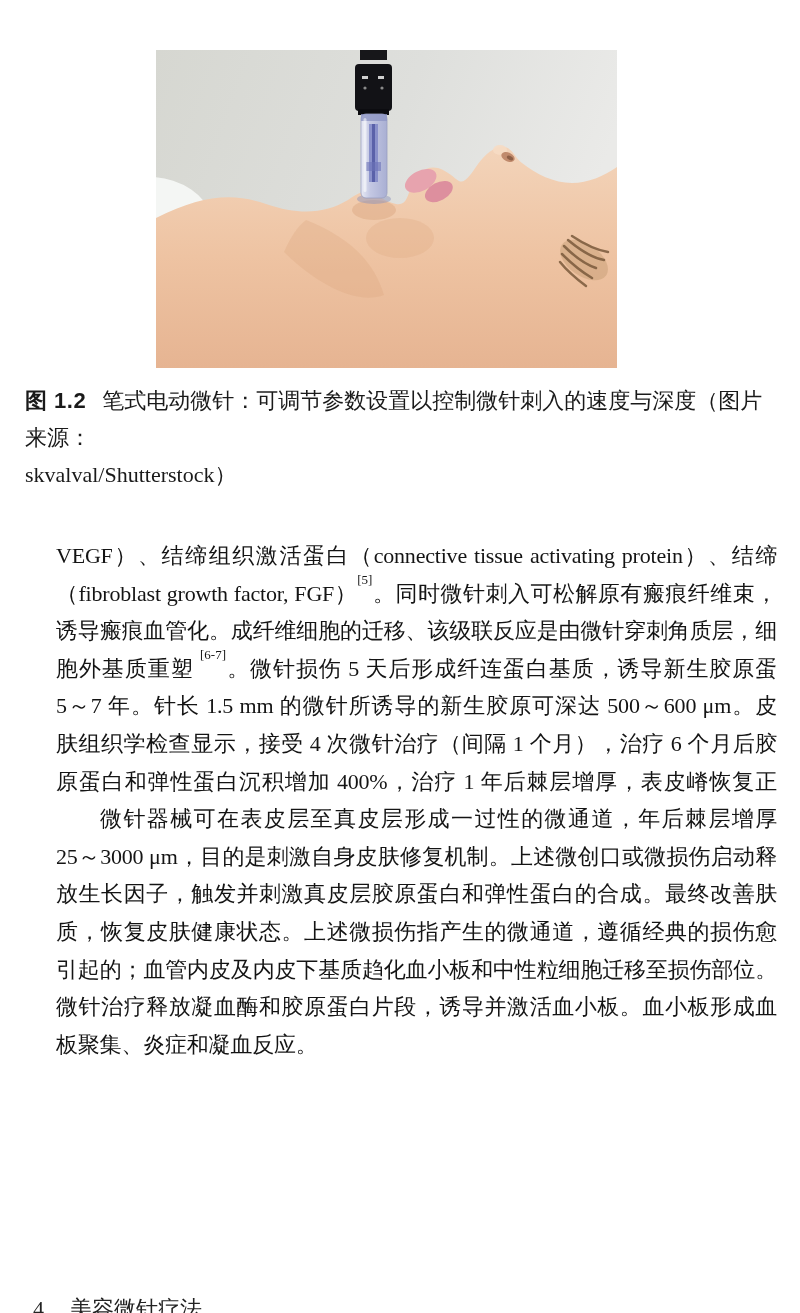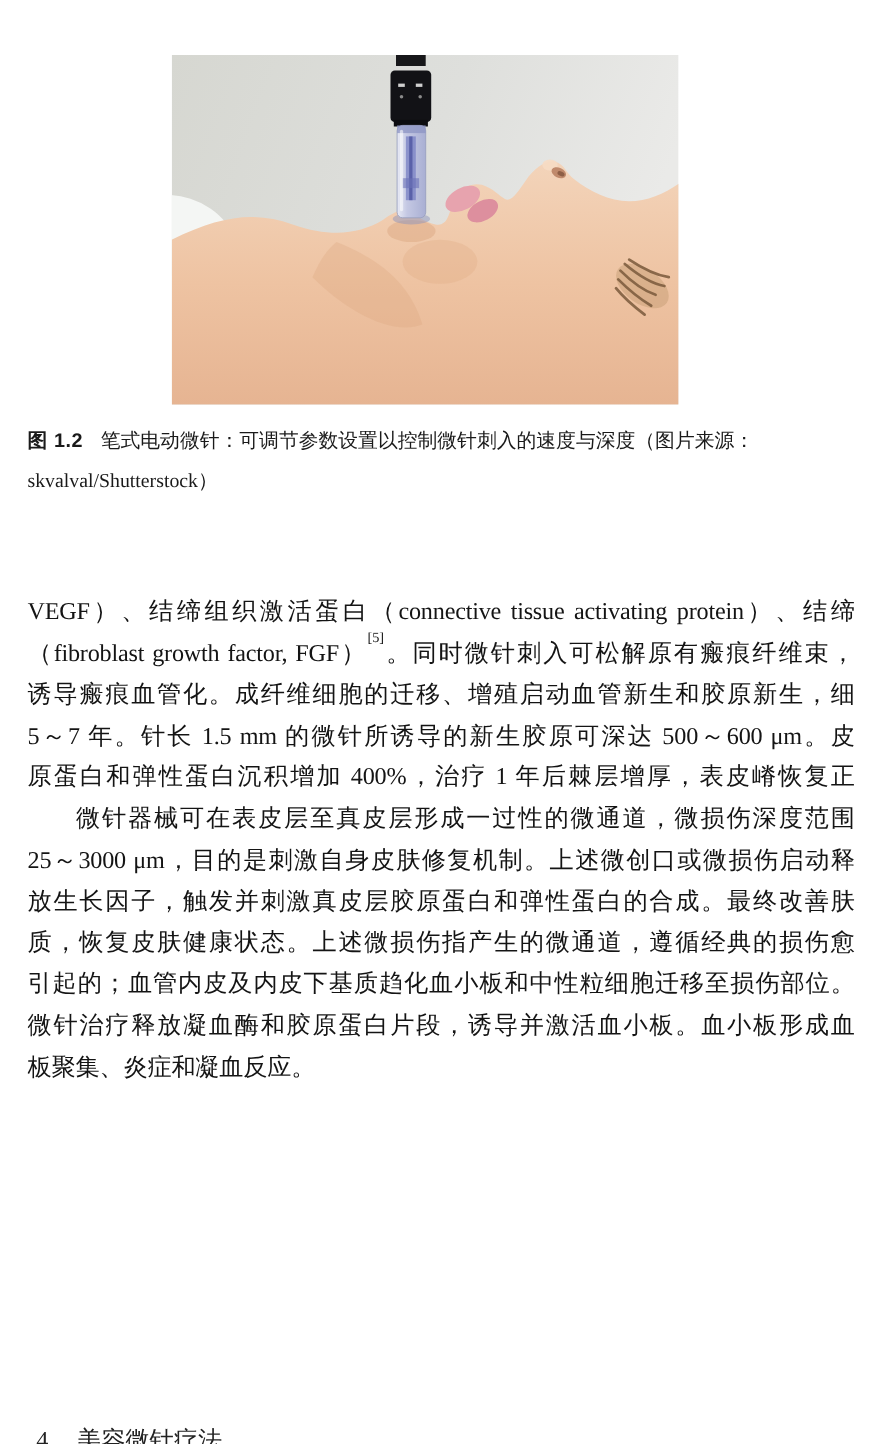--- a/index.html
+++ b/index.html
@@ -7,31 +7,31 @@
     width:800px;height:1313px;overflow:hidden;background:#ffffff;
     font-family:"Liberation Serif","DejaVu Serif",serif;color:#141414;
   }
   .page{position:relative;width:800px;height:1313px;background:#fff}
 
   
   .photo{position:absolute;left:156px;top:50px;width:461px;height:318px;overflow:hidden}
   .photo svg{display:block}
 
   
-  .caption{position:absolute;left:25px;top:382px;width:754px;font-size:18px;line-height:37px;color:#1a1a1a}
+  .caption{position:absolute;left:25px;top:382px;width:754px;font-size:22px;line-height:37px;color:#1a1a1a}
   .cap-label{
     font-family:"Liberation Sans","DejaVu Sans",sans-serif;
     font-weight:700;margin-right:16px;letter-spacing:0.5px;
   }
 
   
   .body-text{position:absolute;left:25px;top:537px;width:752px;font-size:22px;letter-spacing:-0.2px}
   .tline{
     height:37.6px;line-height:37.6px;overflow:hidden;
-    text-align:justify;text-align-last:justify;text-justify:inter-character;
+    text-align:justify;text-align-last:justify;text-justify:inter-character;margin-left:31px;
   }
   .tline.last{text-align:left;text-align-last:left}
   .tline.indent{text-indent:44px}
   .tline sup{font-size:13px;line-height:0;position:relative;top:-8px;letter-spacing:0}
 
   
   .footer{position:absolute;left:33px;top:1297px;font-size:22px;line-height:24px;color:#222;white-space:nowrap}
   .footer .pagenum{margin-right:26px;font-family:"Liberation Serif","DejaVu Serif",serif}
 </style>
 </head>
@@ -129,24 +129,26 @@
   </div>
 
   <div class="caption">
     <div class="cap-line"><span class="cap-label">图 1.2</span><span>笔式电动微针：可调节参数设置以控制微针刺入的速度与深度（图片来源：</span></div>
     <div class="cap-line">skvalval/Shutterstock）</div>
   </div>
 
   <div class="body-text">
       <div class="tline">VEGF）、结缔组织激活蛋白（connective tissue activating protein）、结缔</div>
       <div class="tline">（fibroblast growth factor, FGF）<sup>[5]</sup>。同时微针刺入可松解原有瘢痕纤维束，</div>
-      <div class="tline">诱导瘢痕血管化。成纤维细胞的迁移、增殖启动血管新生和胶原新生，细</div>
+      <div class="tline">诱导瘢痕血管化。成纤维细胞的迁移、该级联反应是由微针穿刺角质层，细</div>
+      <div class="tline">胞外基质重塑 <sup>[6-7]</sup>。微针损伤 5 天后形成纤连蛋白基质，诱导新生胶原蛋</div>
       <div class="tline">5～7 年。针长 1.5 mm 的微针所诱导的新生胶原可深达 500～600 μm。皮</div>
+      <div class="tline">肤组织学检查显示，接受 4 次微针治疗（间隔 1 个月），治疗 6 个月后胶</div>
       <div class="tline">原蛋白和弹性蛋白沉积增加 400%，治疗 1 年后棘层增厚，表皮嵴恢复正</div>
-      <div class="tline indent">微针器械可在表皮层至真皮层形成一过性的微通道，微损伤深度范围</div>
+      <div class="tline indent">微针器械可在表皮层至真皮层形成一过性的微通道，年后棘层增厚</div>
       <div class="tline">25～3000 μm，目的是刺激自身皮肤修复机制。上述微创口或微损伤启动释</div>
       <div class="tline">放生长因子，触发并刺激真皮层胶原蛋白和弹性蛋白的合成。最终改善肤</div>
       <div class="tline">质，恢复皮肤健康状态。上述微损伤指产生的微通道，遵循经典的损伤愈</div>
       <div class="tline">引起的；血管内皮及内皮下基质趋化血小板和中性粒细胞迁移至损伤部位。</div>
       <div class="tline">微针治疗释放凝血酶和胶原蛋白片段，诱导并激活血小板。血小板形成血</div>
       <div class="tline last">板聚集、炎症和凝血反应。</div>
     </div>
 
   <div class="footer">
     <span class="pagenum">4</span><span class="runtitle">美容微针疗法</span>

